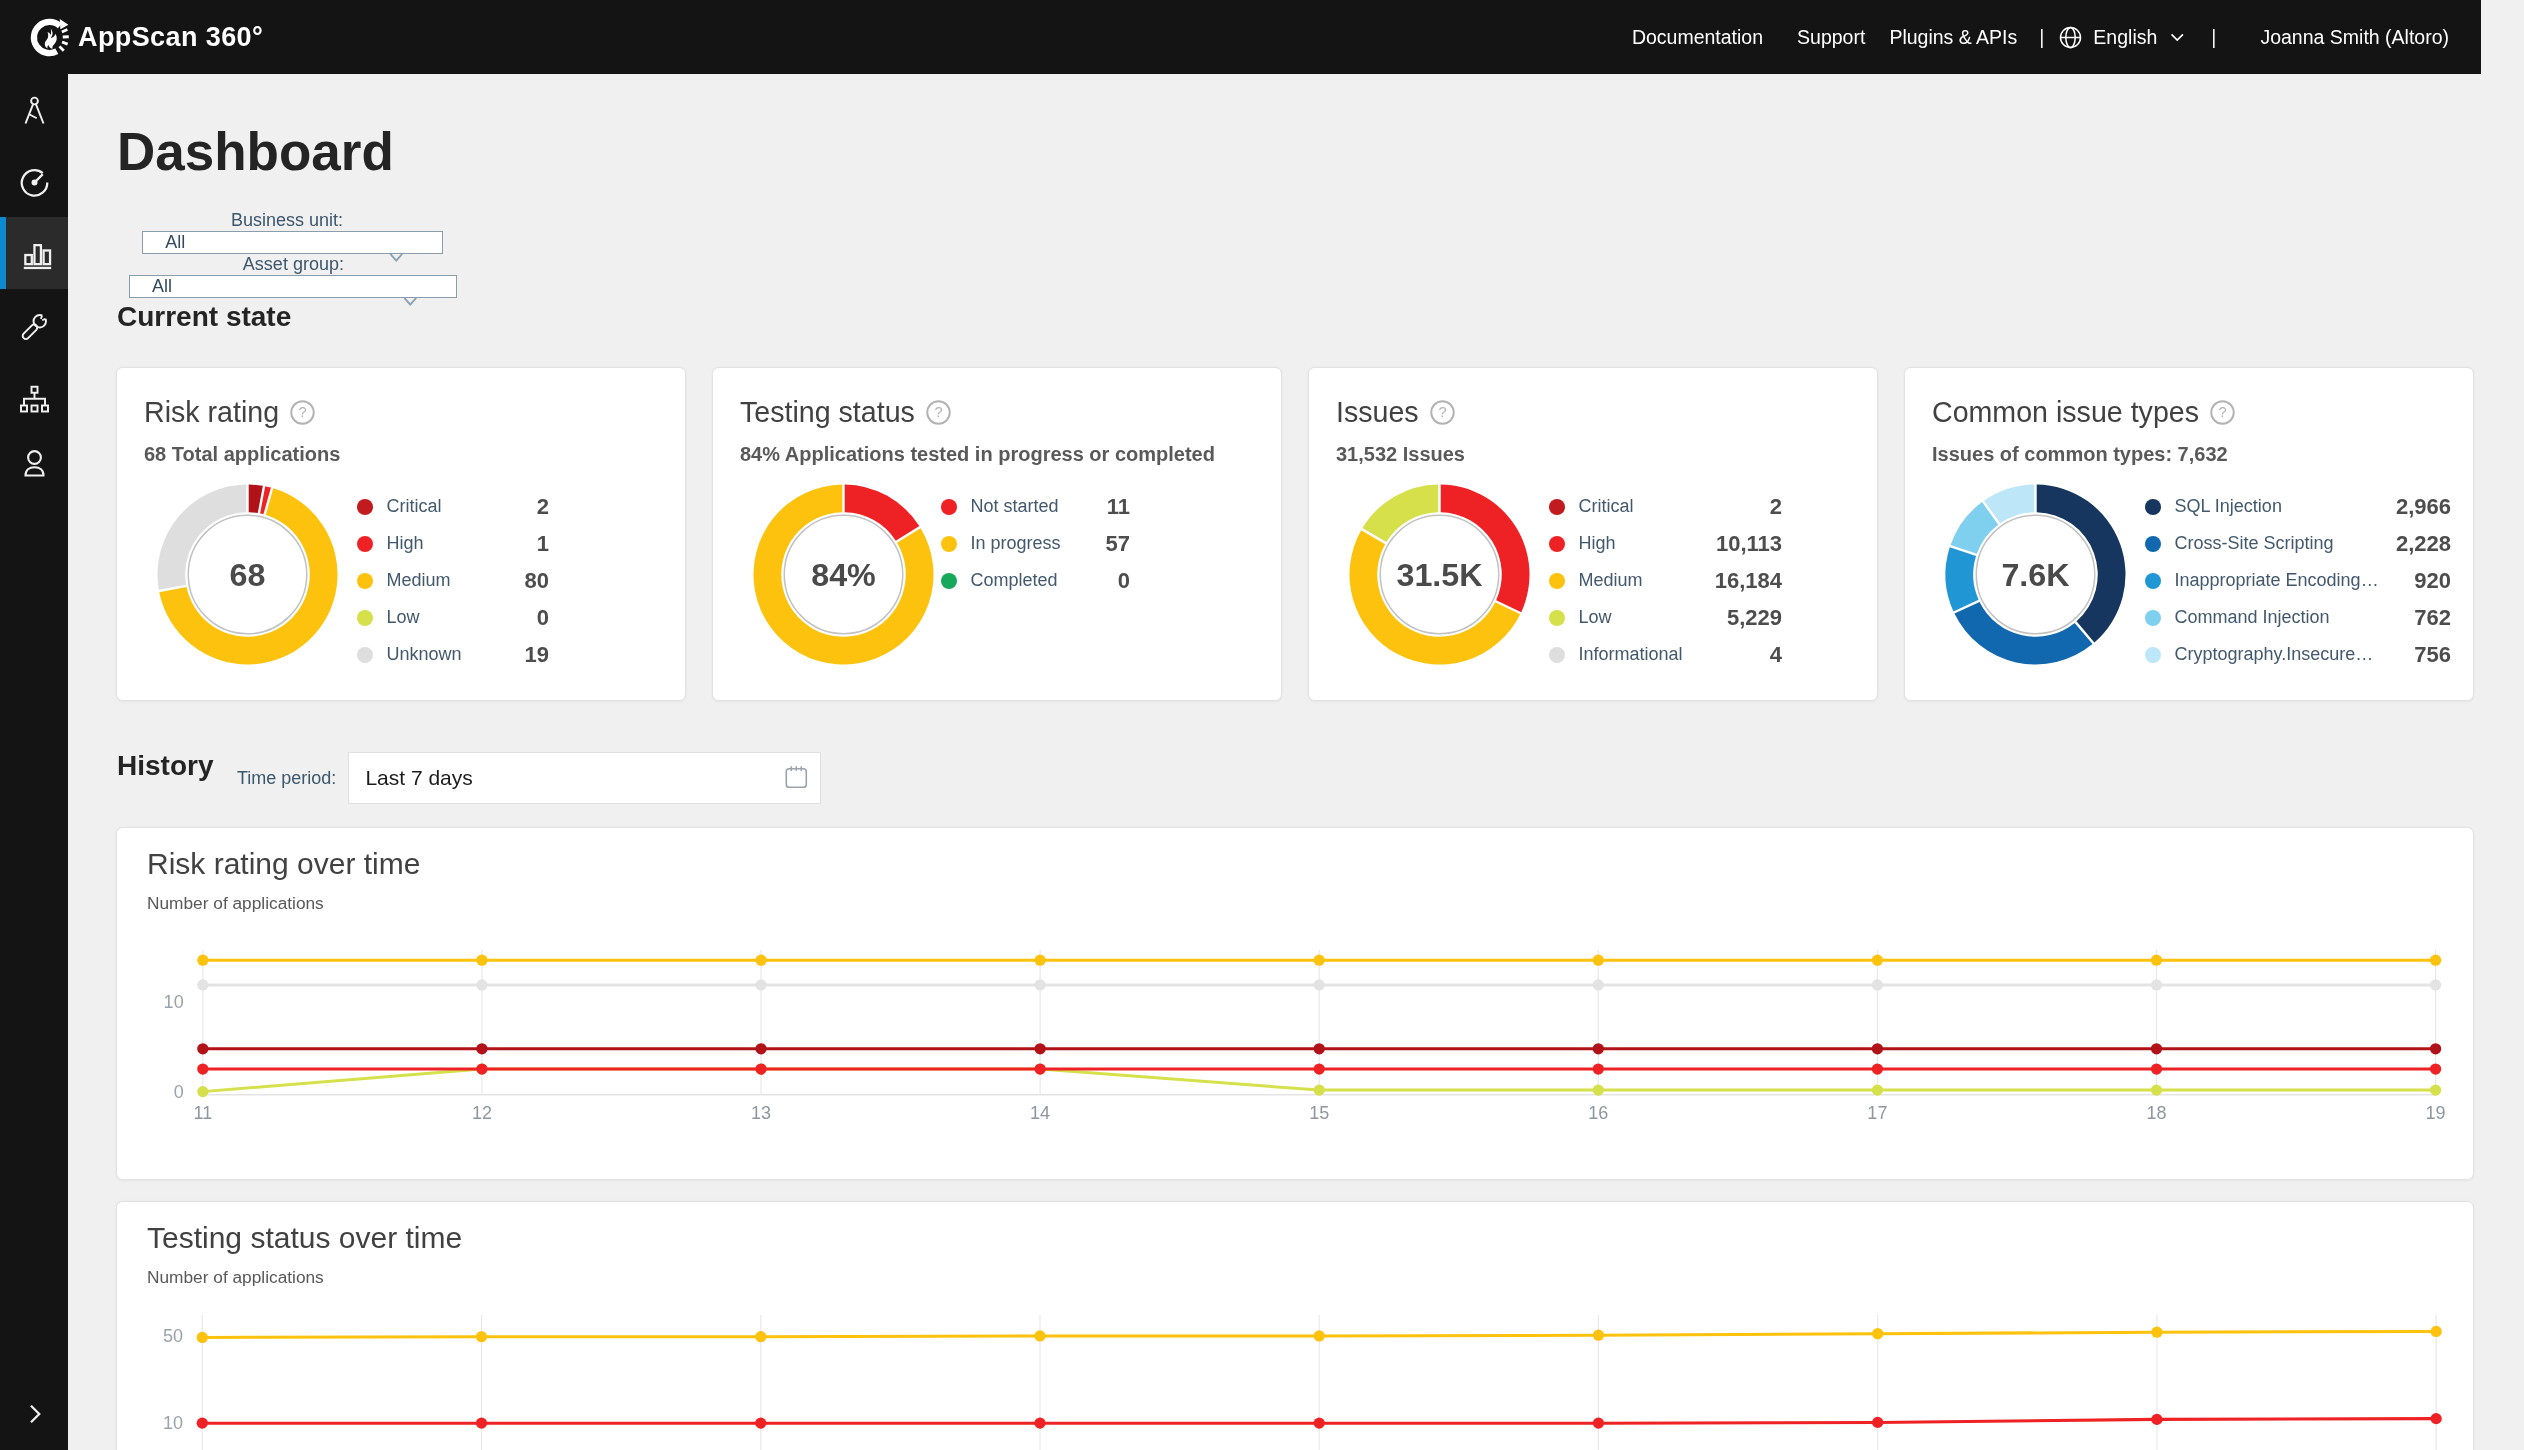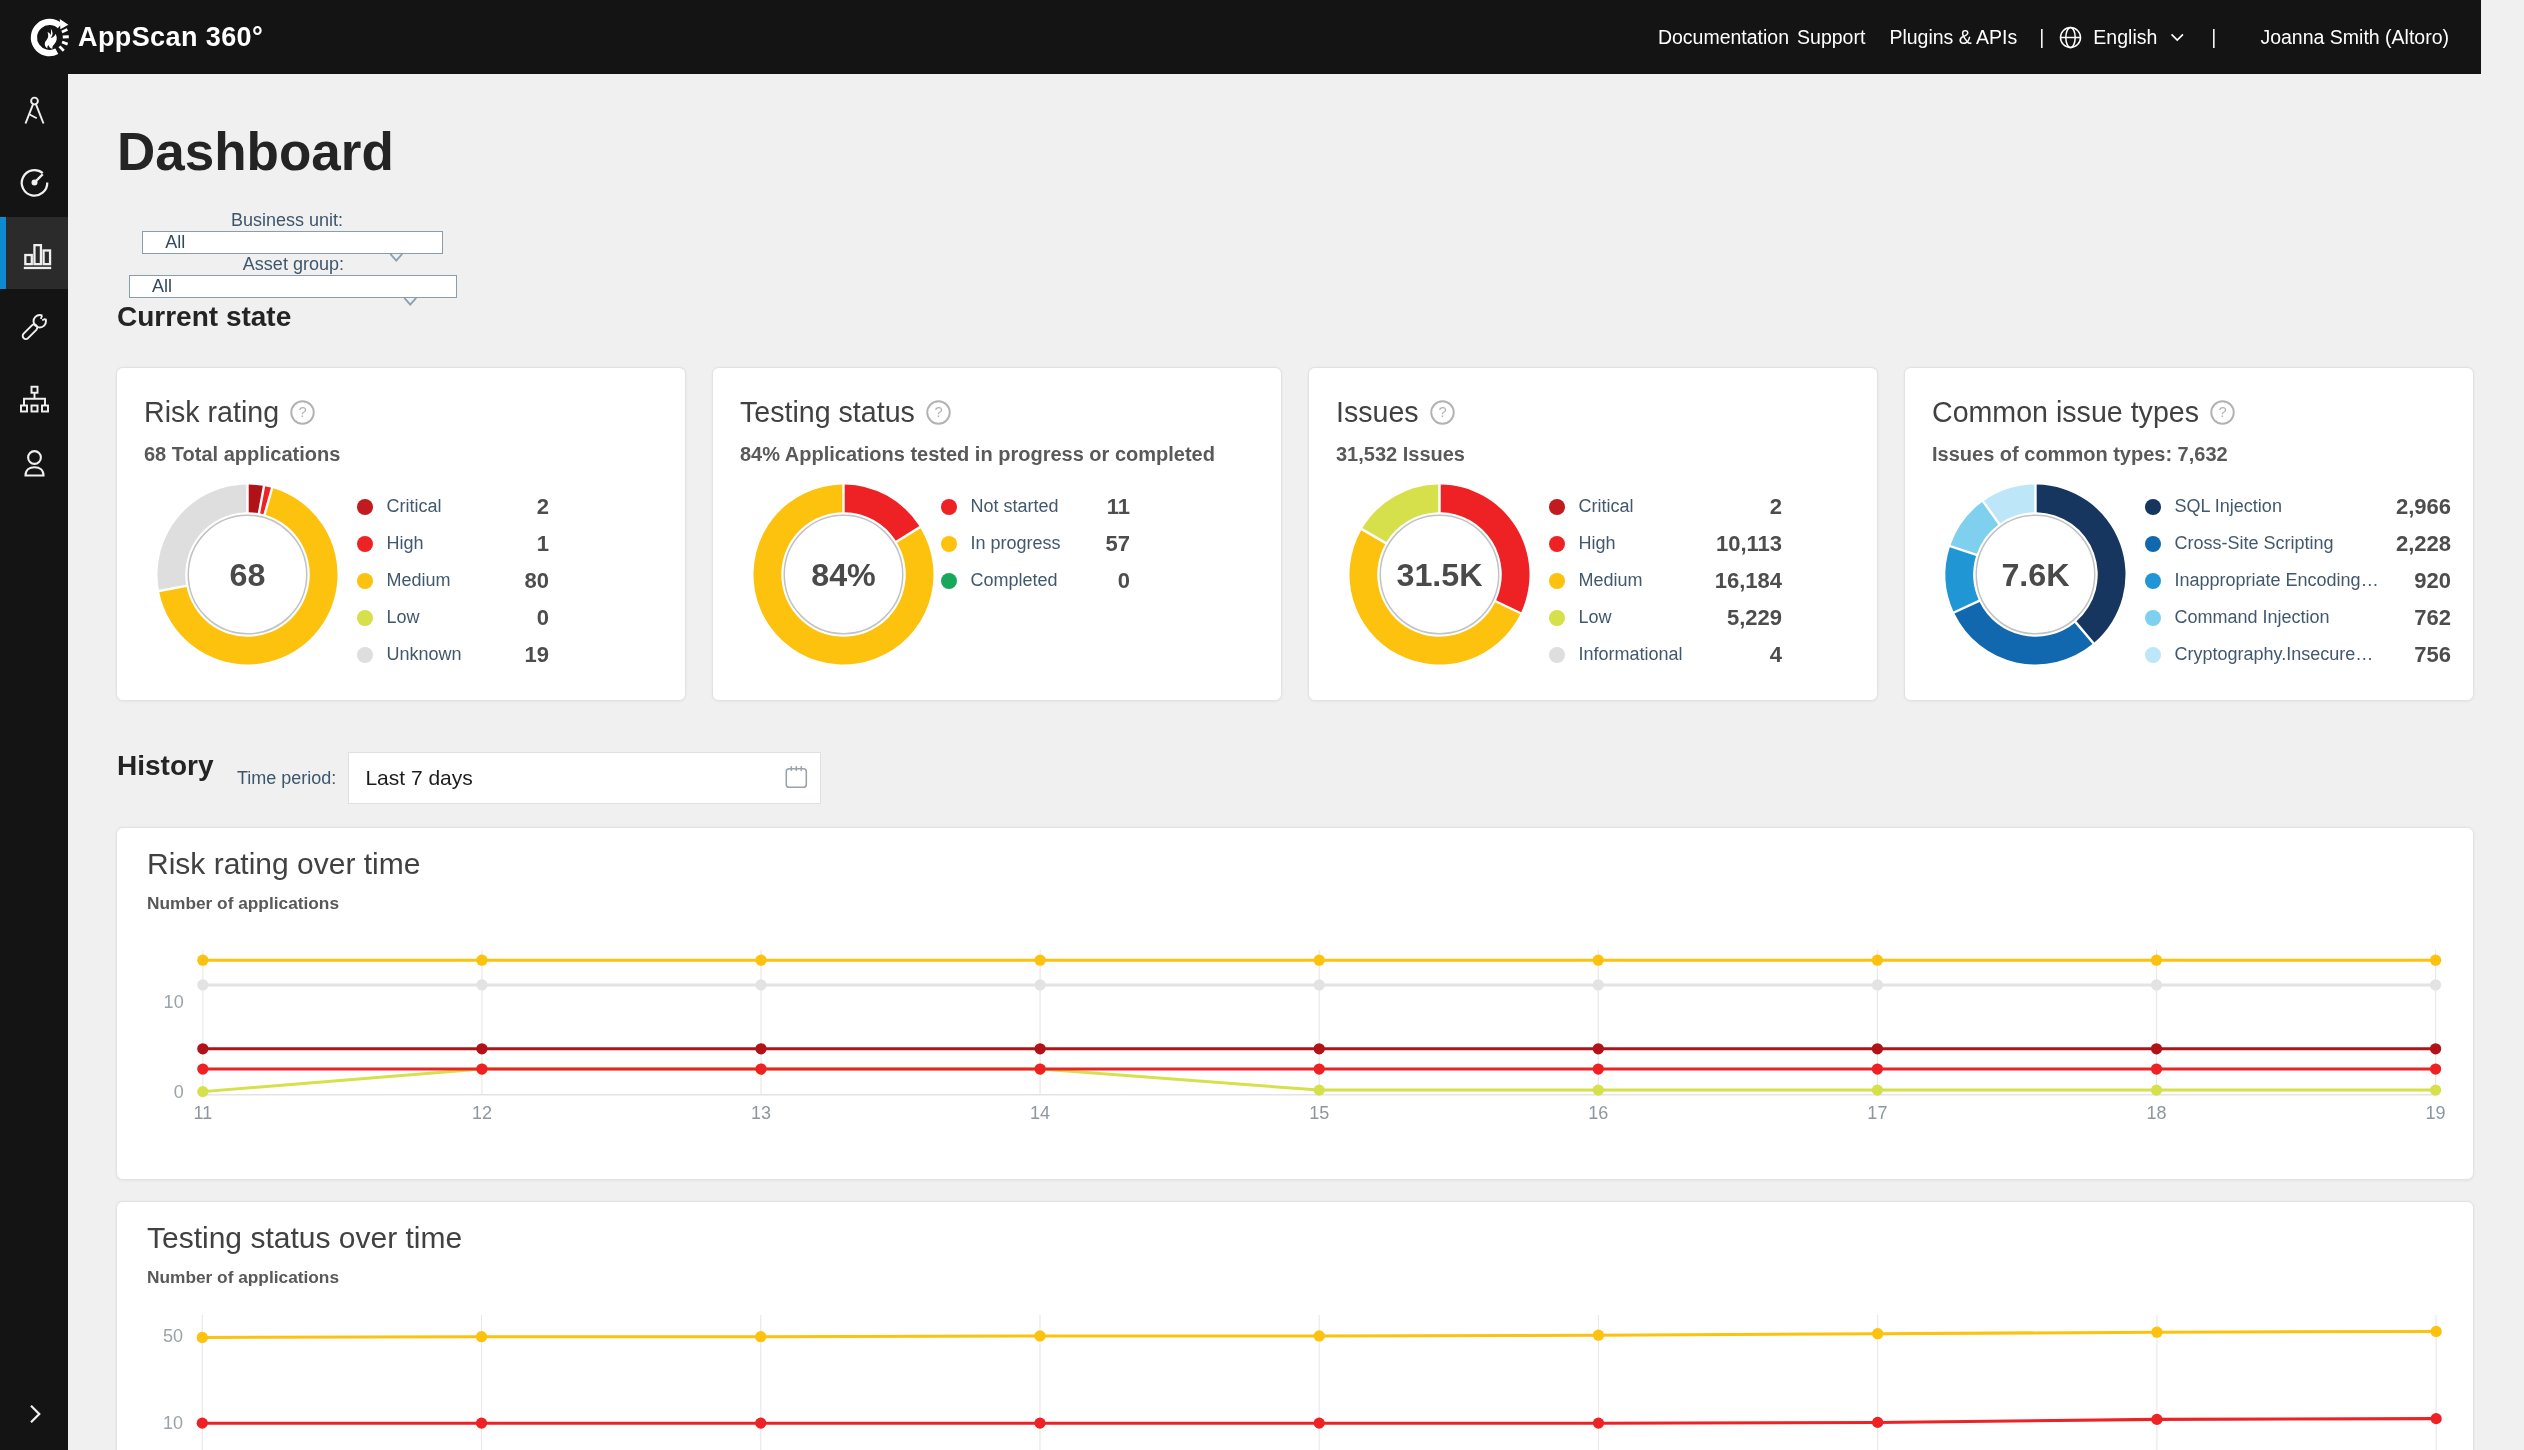--- a/index.html
+++ b/index.html
@@ -21,21 +21,21 @@
 .card { position:absolute; background:#fff; border:0.8px solid #e2e2e2; border-radius:6.8px; box-shadow:0 0.8px 3px rgba(0,0,0,0.05); }
 .ctitle { position:absolute; left:27px; top:28px; font-size:28.6px; color:#414141; display:flex; align-items:center; gap:11.3px; white-space:nowrap; }
 .csub { position:absolute; left:27px; top:68px; font-size:20px; font-weight:bold; color:#595959; white-space:nowrap;margin-top:7px; }
 .legend { display:flex; flex-direction:column; }
 .lrow { display:flex; align-items:center; height:37px; white-space:nowrap; }
 .ldot { width:16px; height:16px; border-radius:50%; flex:0 0 16px; }
 .llab { font-size:18px; color:#42586c; margin-left:13.5px; }
 .lval { margin-left:auto; font-size:22px; font-weight:bold; color:#4d4d4d; }
 .chartcard { position:absolute; left:116px; background:#fff; border:0.8px solid #e2e2e2; border-radius:6.8px; box-shadow:0 0.8px 3px rgba(0,0,0,0.05); }
 .chtitle { position:absolute; left:30px; top:19px; font-size:30px; color:#414141; }
-.chsub { position:absolute; left:30px; top:65px; font-size:17.3px; font-weight:bold; color:#595959; }
+.chsub { position:absolute; left:30px; top:65px; font-size:17.3px; font-weight:normal; color:#595959; }
 .hist { position:absolute; left:237px; top:753px; height:50px; display:flex; align-items:center; }
 .histinput { position:relative; width:473px; height:52px; background:#fff; border:1.5px solid #e0e0e0; display:flex; align-items:center; }
 .histinput .val { font-size:21px; color:#1c1c1c; padding-left:16px; }
 .histinput .cal { position:absolute; right:9.8px; top:9.8px; }
 text { font-family:"Liberation Sans", sans-serif; }
 .sep { opacity:.95; font-size:21px; font-weight:300; }
 </style></head>
 <body>
 <div class="header">
   <div class="logo"><svg width="41" height="41" viewBox="0 0 50 50">
@@ -45,21 +45,21 @@
 <line x1="40.1" y1="18.3" x2="46.8" y2="15.3"></line>
 <line x1="41.2" y1="24.4" x2="48.5" y2="24.1"></line>
 <line x1="40.3" y1="30.5" x2="47.1" y2="33.1"></line>
 <line x1="37.2" y1="35.8" x2="42.4" y2="41.2"></line>
 </g>
 <path d="M26.5 14 C29.5 18.5 29.5 22 26.5 25.5 C29.5 25 31.5 23.5 32.5 20.5 C34.8 25.5 34.2 29.5 31 32.8 C29 34.7 28.3 36.3 28.6 38.8 C25.6 38 24.1 36.5 23.8 34.2 C22.6 35.4 22.2 36.8 22.4 38.5 C19.6 36.5 18.7 34 19.5 31.2 C20.2 28.9 22.2 27.4 23 25.2 C23.8 23 23.5 20.7 22.5 18.2 C24.3 18.8 25.6 20 26.3 21.9 C27.1 19.3 27.2 16.7 26.5 14 Z" fill="#ffffff"></path>
 </svg></div>
   <div class="brand">AppScan&nbsp;360°</div>
   <div class="topmenu">
     <span>Documentation</span>
-    <span style="margin-left:8px">Support</span>
+    <span style="margin-left:34px">Support</span>
     <span style="margin-left:24px">Plugins &amp; APIs</span>
     <span class="sep" style="margin-left:22px">|</span>
     <span style="margin-left:13.5px;display:flex;align-items:center">
         <svg width="25" height="25" viewBox="0 0 40 40" fill="none" stroke="#ffffff" stroke-width="2.4">
 <circle cx="20" cy="20" r="16"></circle>
 <ellipse cx="20" cy="20" rx="7.5" ry="16"></ellipse>
 <line x1="4" y1="20" x2="36" y2="20"></line>
 </svg>
       </span>
     <span style="margin-left:10.5px">English</span>

